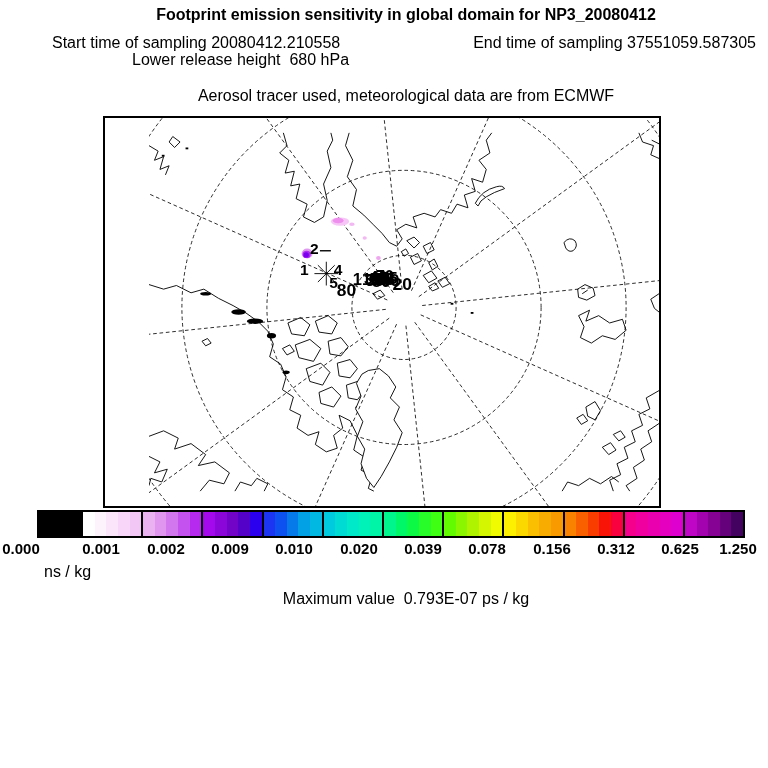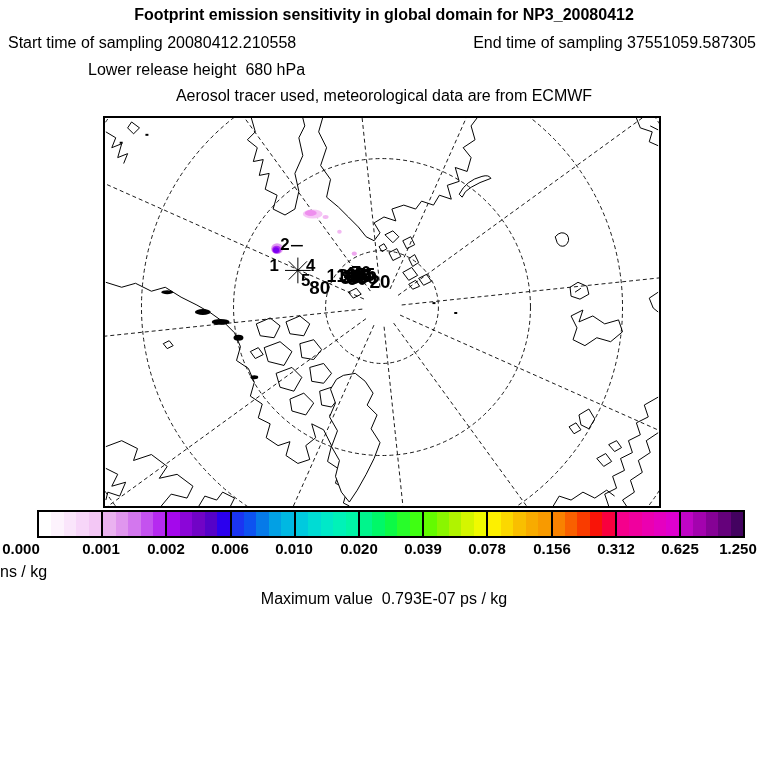--- a/index.html
+++ b/index.html
@@ -1,22 +1,22 @@
 <!DOCTYPE html>
 <html><head>
 <meta charset="utf-8">
 <style>
   html,body{margin:0;padding:0;background:#fff;}
   body{width:768px;height:768px;position:relative;font-family:"Liberation Sans",sans-serif;color:#000;overflow:hidden;}
-  .abs{position:absolute;}
+  .abs{position:absolute;padding-left:44px;}
   .pre{white-space:pre;}
   .hdr-title{top:6px;left:0;right:0;text-align:center;font-weight:bold;font-size:16px;}
   .hdr-row{display:flex;justify-content:space-between;font-size:16px;}
   .hdr-l2{top:34px;left:8px;right:12px;align-items:center;}
-  .hdr-l3{top:61px;left:88px;right:96px;}
+  .hdr-l3{top:51px;left:88px;right:96px;}
   .hdr-l4{top:87px;left:0;right:0;text-align:center;font-size:16px;}
   #map-panel{top:116px;left:103px;width:558px;height:392px;border:2px solid #000;box-sizing:border-box;background:#fff;}
   #map-svg{display:block;width:100%;height:100%;}
   .coast{fill:none;stroke:#000;stroke-width:1;}
   .coast2{fill:#fff;stroke:#000;stroke-width:1;}
   .blob{fill:#000;stroke:none;}
   #colorbar{top:510px;left:37px;width:708px;height:28px;box-sizing:border-box;border:2px solid #000;background:#000;display:flex;column-gap:2px;}
   .cb-seg{flex:1 1 0;display:flex;}
   .cb-sub{flex:1 1 0;}
   .cb-tick{position:absolute;top:540px;transform:translateX(-50%);font-weight:bold;font-size:15px;}
@@ -247,21 +247,21 @@
       <div class="cb-sub" style="background: rgb(163, 3, 174);"></div>
       <div class="cb-sub" style="background: rgb(133, 2, 149);"></div>
       <div class="cb-sub" style="background: rgb(101, 1, 123);"></div>
       <div class="cb-sub" style="background: rgb(67, 2, 96);"></div>
     </div>
   </div>
 <div id="cb-ticks">
     <span class="cb-tick" style="left: 21px;">0.000</span>
     <span class="cb-tick" style="left: 101px;">0.001</span>
     <span class="cb-tick" style="left: 166px;">0.002</span>
-    <span class="cb-tick" style="left: 230px;">0.006</span>
+    <span class="cb-tick" style="left: 230px;">0.009</span>
     <span class="cb-tick" style="left: 294px;">0.010</span>
     <span class="cb-tick" style="left: 359px;">0.020</span>
     <span class="cb-tick" style="left: 423px;">0.039</span>
     <span class="cb-tick" style="left: 487px;">0.078</span>
     <span class="cb-tick" style="left: 552px;">0.156</span>
     <span class="cb-tick" style="left: 616px;">0.312</span>
     <span class="cb-tick" style="left: 680px;">0.625</span>
     <span class="cb-tick" style="left: 738px;">1.250</span>
   </div>
 <div class="abs units">ns / kg</div>

